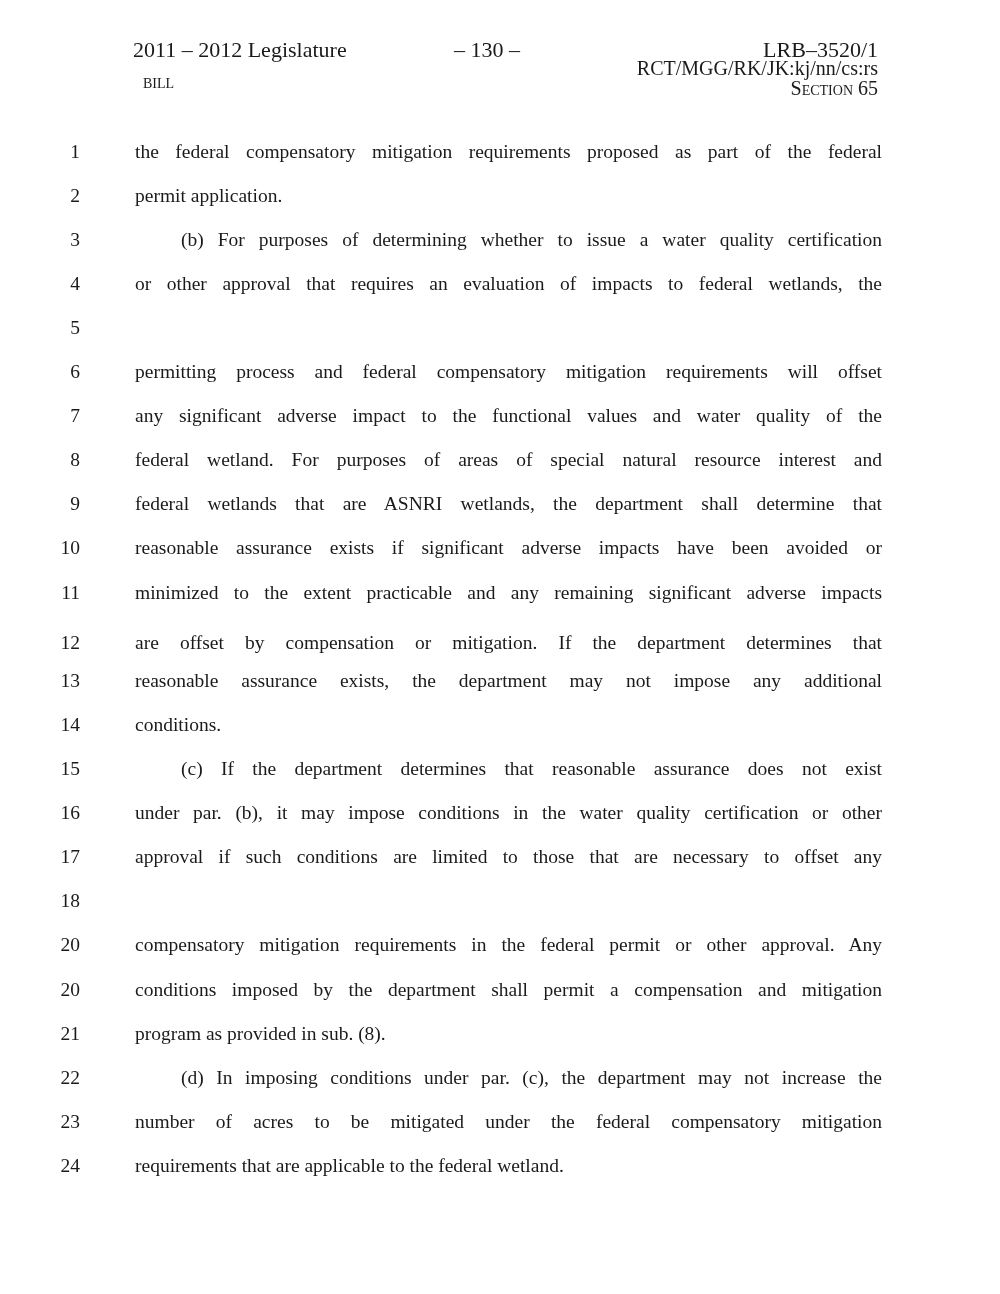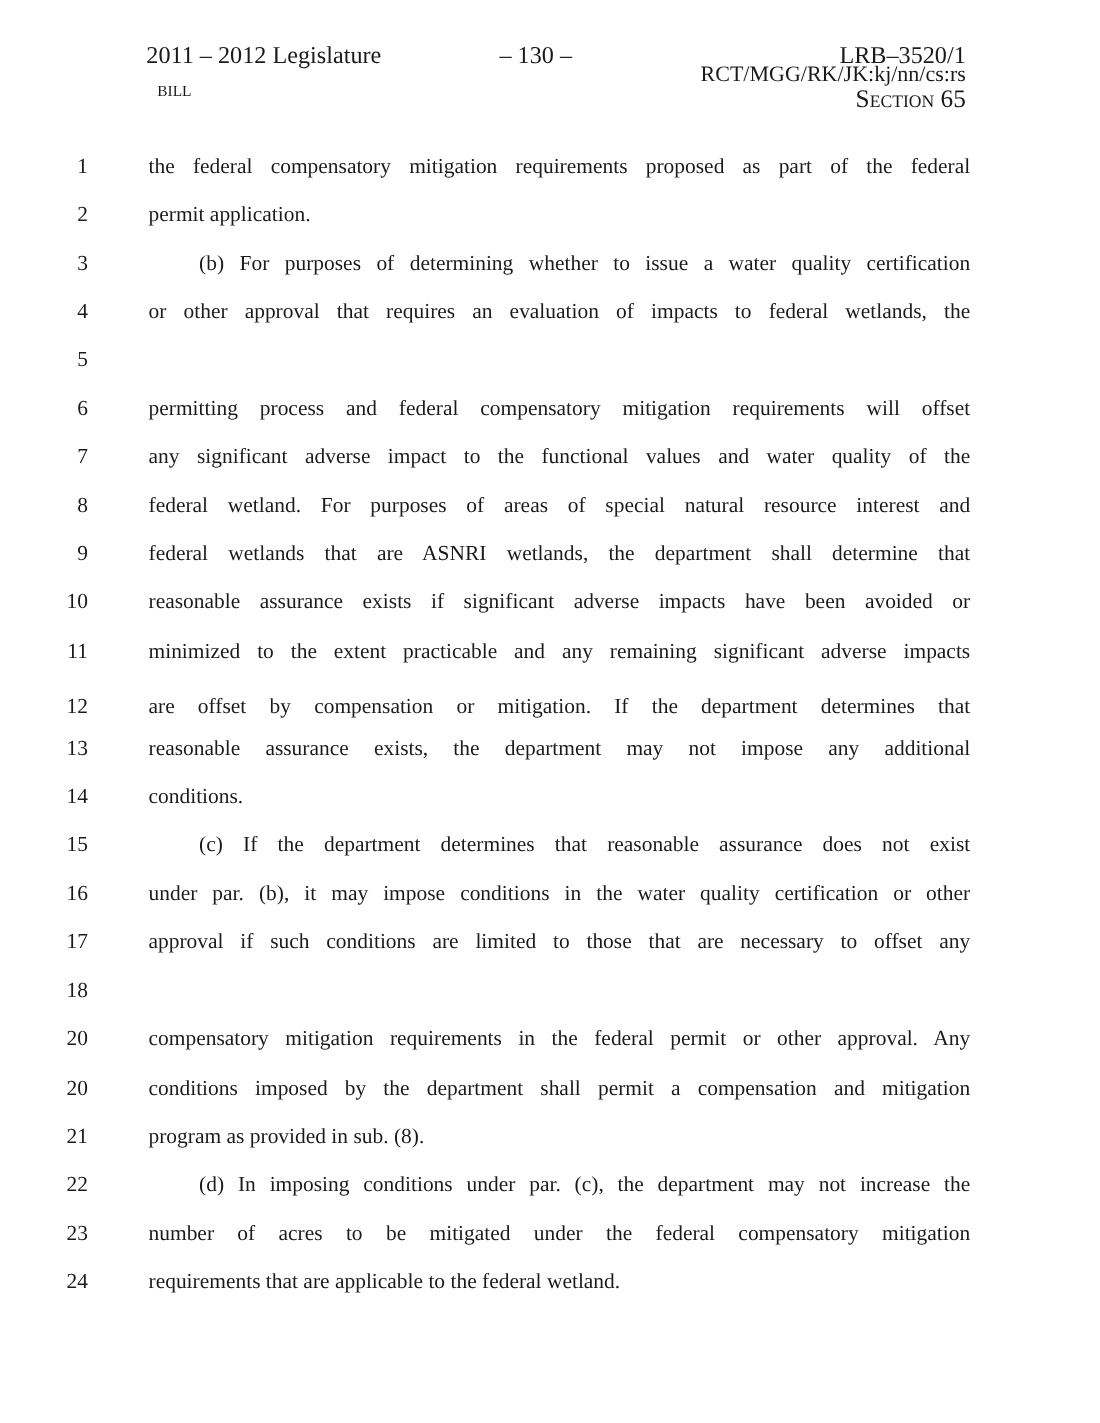--- a/index.html
+++ b/index.html
@@ -7,21 +7,21 @@
       width: 1000px; height: 1294px; position: relative; overflow: hidden;
       font-family: "Liberation Serif", "DejaVu Serif", serif;
       color: #1a1a1a;
     }
     .hdr { position: absolute; font-size: 22px; line-height: 1; }
     .hdr-left { left: 133px; top: 39px; }
     .hdr-center { left: 454px; top: 39px; }
     .hdr-right1 { right: 122px; top: 39px; font-size: 22px; }
     .hdr-right2 { right: 122px; top: 58px; font-size: 20px; }
     .hdr-bill { left: 143px; top: 77px; font-size: 14px; }
-    .hdr-section { right: 122px; top: 78px; font-size: 23px; }
+    .hdr-section { right: 122px; top: 78px; font-size: 20px; }
     .sc { font-variant: small-caps; }
     .line {
       position: absolute; left: 0; width: 1000px; height: 30px;
       font-size: 19.5px; line-height: 30px;
     }
     .line .num {
       position: absolute; left: 40px; width: 40px; text-align: right;
     }
     .line .txt {
       position: absolute; left: 135px; width: 747px; white-space: nowrap;

